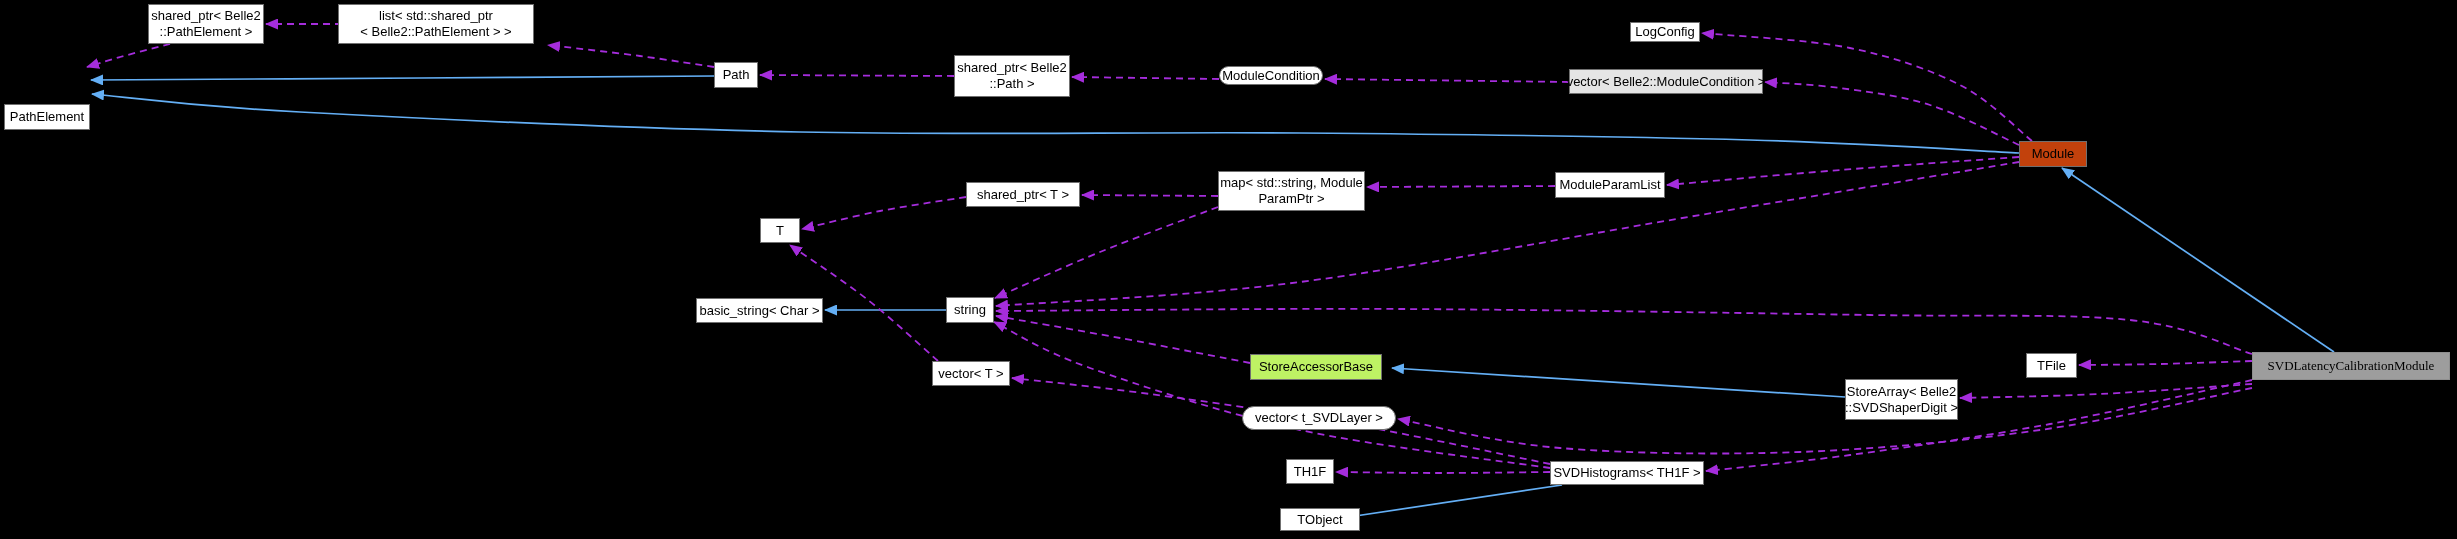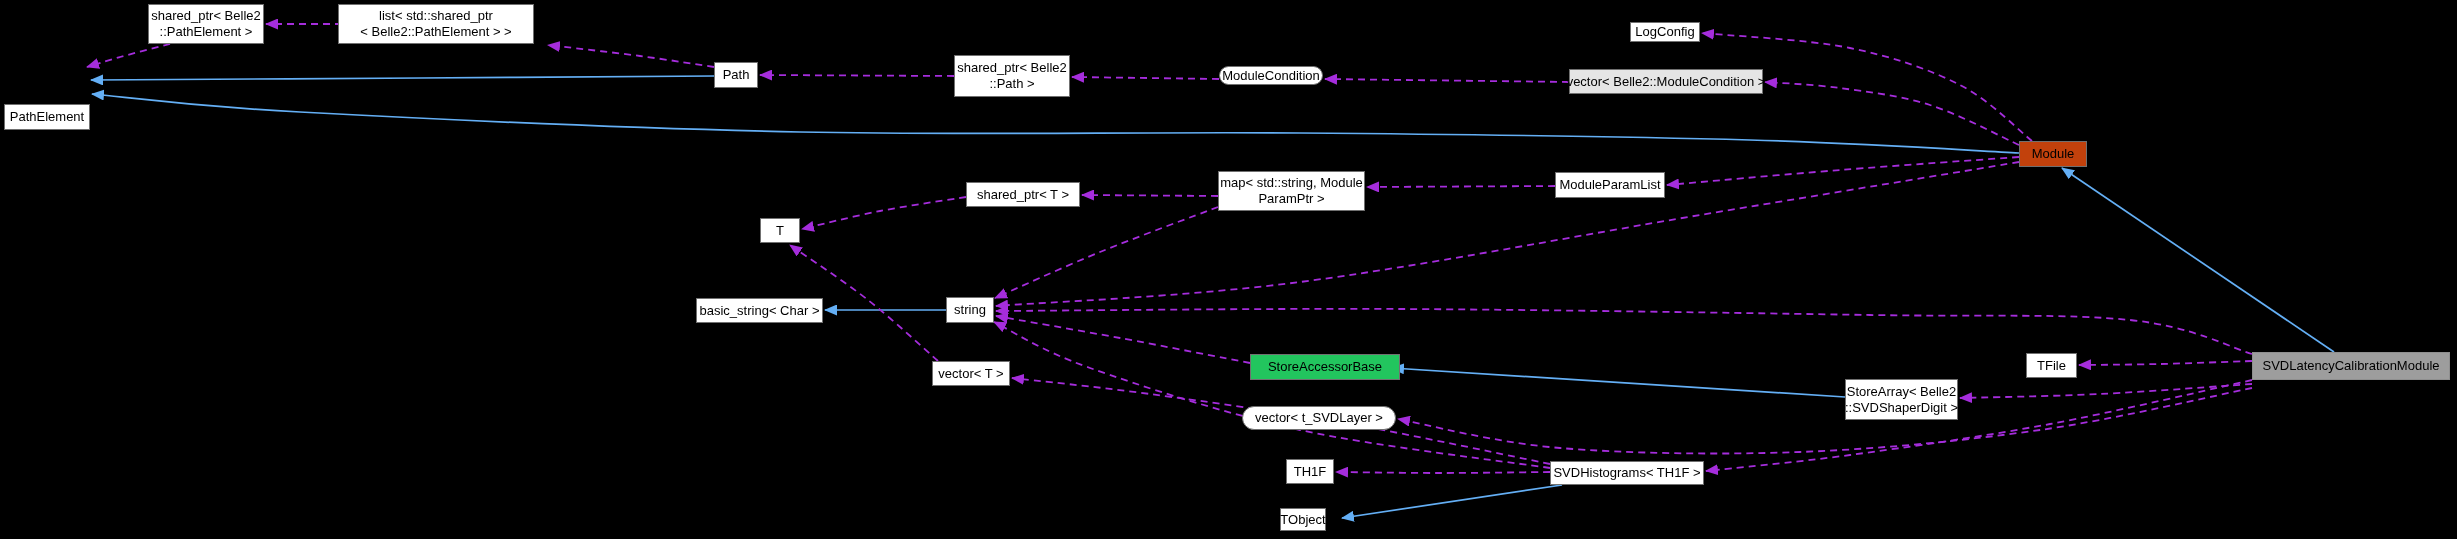--- a/index.html
+++ b/index.html
@@ -2,21 +2,21 @@
 <html><head>
 <meta charset="utf-8">
 <style>
   html,body{margin:0;padding:0;background:#000;}
   #canvas{position:relative;width:2457px;height:539px;background:#000;overflow:hidden;
           font-family:"Liberation Sans", sans-serif;}
   #edges{position:absolute;left:0;top:0;}
   .node{position:absolute;box-sizing:border-box;background:#fff;border:1.5px solid #707070;
         display:flex;flex-direction:column;align-items:center;justify-content:center;
         color:#000;font-size:13px;line-height:16px;white-space:nowrap;text-align:center;}
-  .node.highlight{background:#9d9d9d;border-color:#8f8f8f;}
+  .node.highlight{background:#9d9d9d;border-color:#8f8f8f;font-family:Liberation Serif, serif;}
   .edge-use{fill:none;stroke-dasharray:7 5;stroke-width:1.8px;}
   .edge-inherit{fill:none;stroke-width:1.7px;}
 </style>
 </head>
 <body>
 
 <div id="canvas" style="background: rgb(0, 0, 0);">
   <svg id="edges" width="2457" height="539" viewBox="0 0 2457 539" xmlns="http://www.w3.org/2000/svg">
     <defs>
       <marker id="arrow-use" markerUnits="userSpaceOnUse" markerWidth="14" markerHeight="11" refX="12" refY="5.5" orient="auto">
@@ -105,21 +105,21 @@
       </div>
       <div class="node" style="left: 696px; top: 298px; width: 127px; height: 25px; background: rgb(255, 255, 255); border-color: rgb(112, 112, 112);">
         <span>basic_string&lt; Char &gt;</span>
       </div>
       <div class="node" style="left: 946px; top: 297px; width: 48px; height: 26px; background: rgb(255, 255, 255); border-color: rgb(112, 112, 112);">
         <span>string</span>
       </div>
       <div class="node" style="left: 932px; top: 361px; width: 78px; height: 25px; background: rgb(255, 255, 255); border-color: rgb(112, 112, 112);">
         <span>vector&lt; T &gt;</span>
       </div>
-      <div class="node" style="left: 1250px; top: 354px; width: 150px; height: 26px; background: #22c55e; border-color: rgb(112, 112, 112); text-align: center;">
+      <div class="node" style="left: 1250px; top: 354px; width: 132px; height: 26px; background: #bef264; border-color: rgb(112, 112, 112); text-align: center;">
         <span>StoreAccessorBase</span>
       </div>
       <div class="node" style="left: 1242px; top: 406px; width: 154px; height: 24px; background: rgb(255, 255, 255); border-color: rgb(112, 112, 112); border-radius: 12px;">
         <span>vector&lt; t_SVDLayer &gt;</span>
       </div>
       <div class="node" style="left: 1845px; top: 379px; width: 113px; height: 41px; background: rgb(255, 255, 255); border-color: rgb(112, 112, 112);">
         <span>StoreArray&lt; Belle2</span>
         <span>::SVDShaperDigit &gt;</span>
       </div>
       <div class="node" style="left: 2026px; top: 353px; width: 51px; height: 25px; background: rgb(255, 255, 255); border-color: rgb(112, 112, 112);">
@@ -127,17 +127,17 @@
       </div>
       <div class="node highlight" style="left: 2252px; top: 352px; width: 198px; height: 28px; background: rgb(157, 157, 157);">
         <span>SVDLatencyCalibrationModule</span>
       </div>
       <div class="node" style="left: 1286px; top: 459px; width: 48px; height: 25px; background: rgb(255, 255, 255); border-color: rgb(112, 112, 112);">
         <span>TH1F</span>
       </div>
       <div class="node" style="left: 1550px; top: 461px; width: 154px; height: 24px; background: rgb(255, 255, 255); border-color: rgb(112, 112, 112);">
         <span>SVDHistograms&lt; TH1F &gt;</span>
       </div>
-      <div class="node" style="left: 1280px; top: 508px; width: 46px; height: 23px; background: rgb(255, 255, 255); border-color: rgb(112, 112, 112);">
+      <div class="node" style="left: 1280px; top: 508px; width: 80px; height: 23px; background: rgb(255, 255, 255); border-color: rgb(112, 112, 112);">
         <span>TObject</span>
       </div>
     </div>
 </div>
 
 </body></html>

